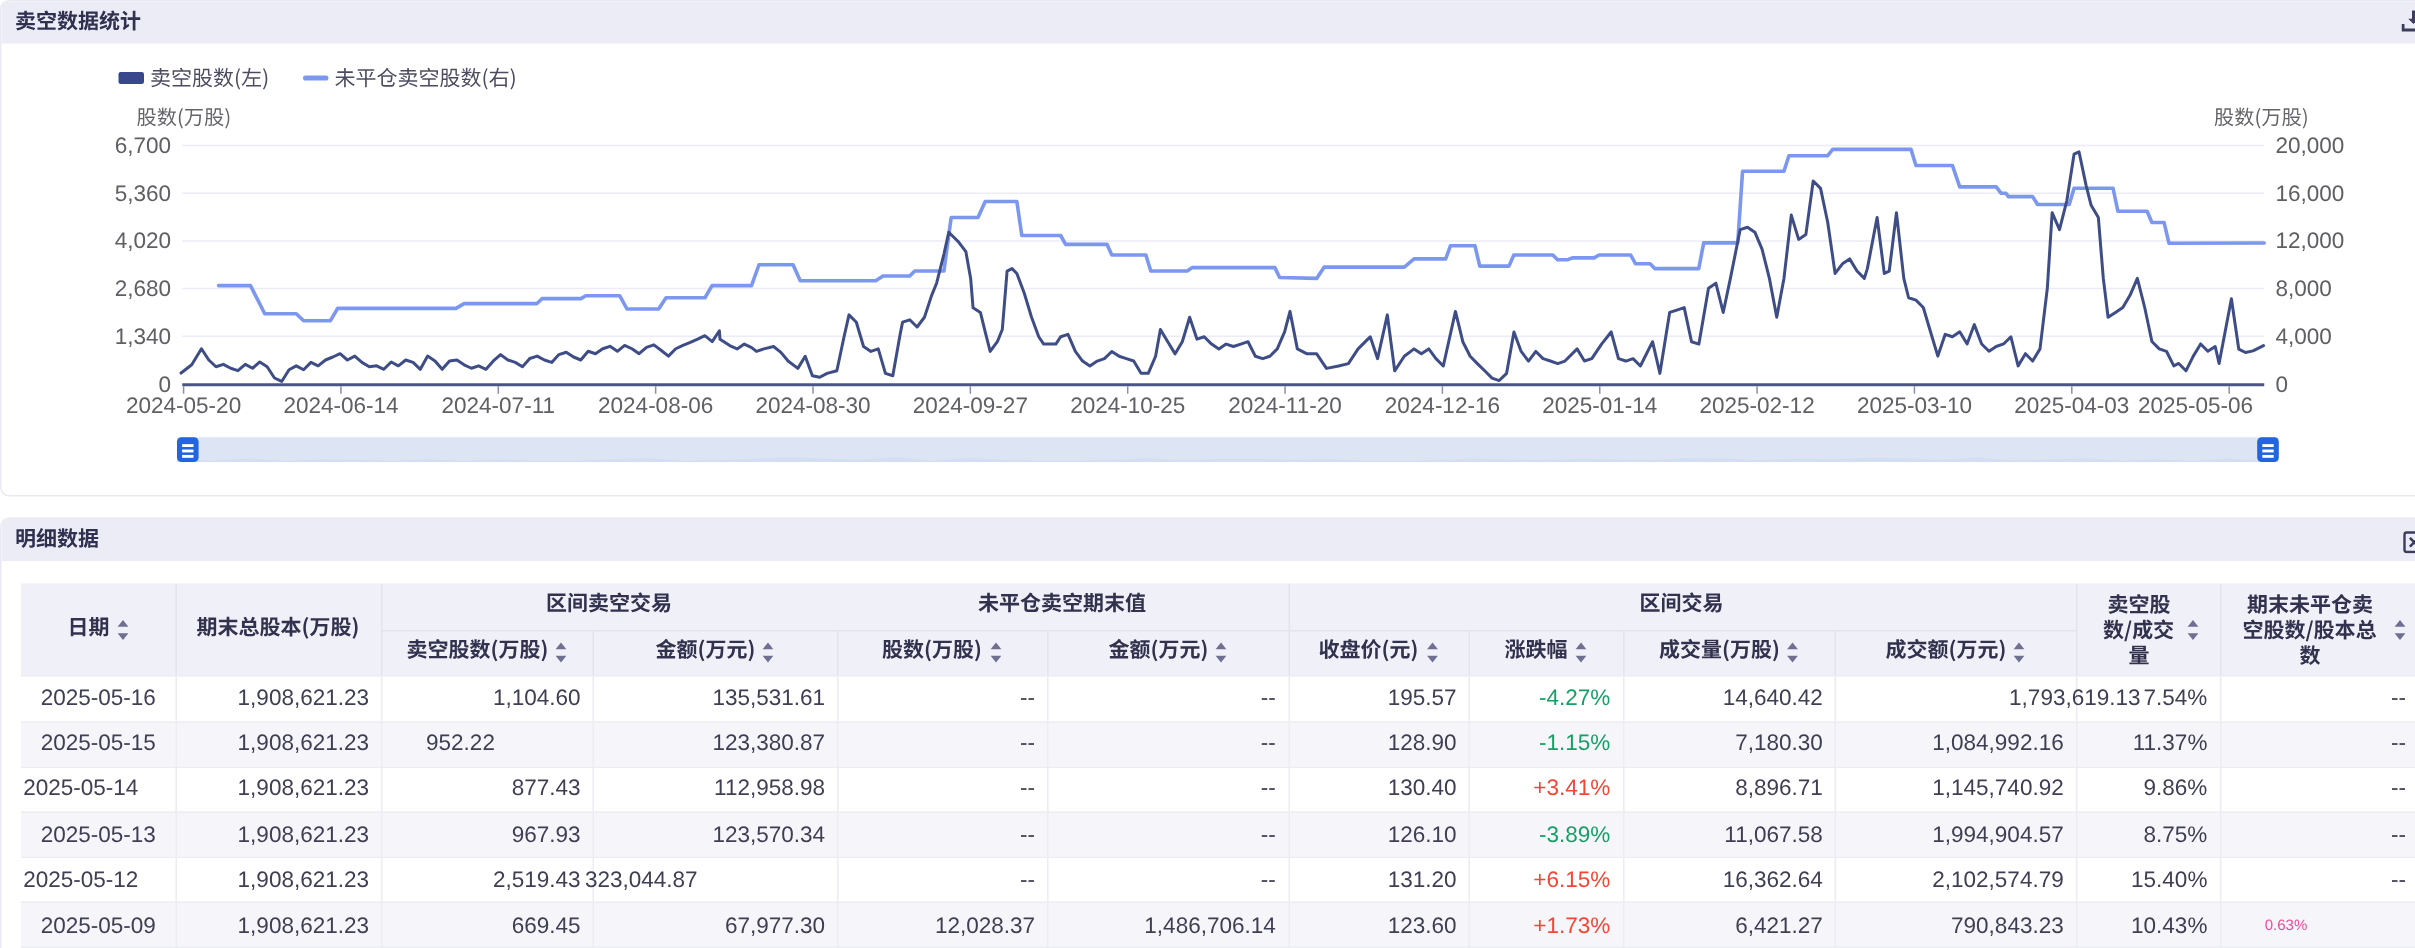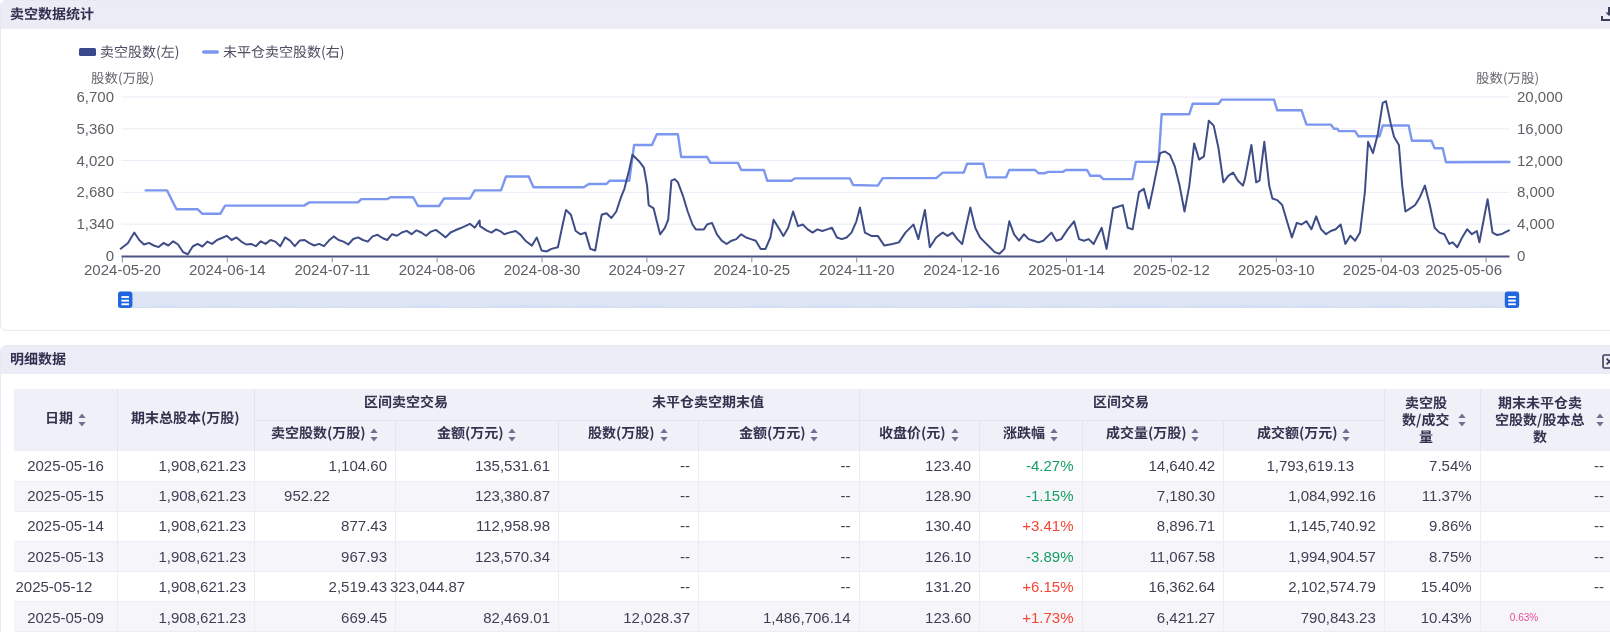--- a/index.html
+++ b/index.html
@@ -225,39 +225,39 @@
     <svg style="position:absolute;left:1595.8px;top:412.6px" width="8" height="14" viewBox="0 0 8 14">
       <path d="M4 0.4 L7.6 4.9 L0.4 4.9 Z" fill="#6f6f92"></path>
       <path d="M4 13.6 L7.6 9.1 L0.4 9.1 Z" fill="#6f6f92"></path>
     </svg>
     <div style="position:absolute;left:15.5px;top:457.9px;width:100px;text-align:center;font-size:15px;color:#3f3f54;line-height:15px">2025-05-16</div>
     <div style="position:absolute;left:86.0px;top:457.9px;width:160px;text-align:right;font-size:15px;color:#3f3f54;line-height:15px">1,908,621.23</div>
     <div style="position:absolute;left:227.0px;top:457.9px;width:160px;text-align:right;font-size:15px;color:#3f3f54;line-height:15px">1,104.60</div>
     <div style="position:absolute;left:390.0px;top:457.9px;width:160px;text-align:right;font-size:15px;color:#3f3f54;line-height:15px">135,531.61</div>
     <div style="position:absolute;left:530.0px;top:457.9px;width:160px;text-align:right;font-size:15px;color:#3f3f54;line-height:15px">--</div>
     <div style="position:absolute;left:690.5px;top:457.9px;width:160px;text-align:right;font-size:15px;color:#3f3f54;line-height:15px">--</div>
-    <div style="position:absolute;left:811.0px;top:457.9px;width:160px;text-align:right;font-size:15px;color:#3f3f54;line-height:15px">123.40</div>
+    <div style="position:absolute;left:811.0px;top:457.9px;width:160px;text-align:right;font-size:15px;color:#3f3f54;line-height:15px">195.57</div>
     <div style="position:absolute;left:913.5px;top:457.9px;width:160px;text-align:right;font-size:15px;color:#17a065;line-height:15px">-4.27%</div>
     <div style="position:absolute;left:1055.2px;top:457.9px;width:160px;text-align:right;font-size:15px;color:#3f3f54;line-height:15px">14,640.42</div>
-    <div style="position:absolute;left:1194px;top:457.9px;width:160px;text-align:right;font-size:15px;color:#3f3f54;line-height:15px">1,793,619.13</div>
+    <div style="position:absolute;left:1267px;top:457.9px;width:160px;text-align:right;font-size:15px;color:#3f3f54;line-height:15px">1,793,619.13</div>
     <div style="position:absolute;left:1311.6px;top:457.9px;width:160px;text-align:right;font-size:15px;color:#3f3f54;line-height:15px">7.54%</div>
     <div style="position:absolute;left:1444.0px;top:457.9px;width:160px;text-align:right;font-size:15px;color:#3f3f54;line-height:15px">--</div>
     <div style="position:absolute;left:15.5px;top:488.1px;width:100px;text-align:center;font-size:15px;color:#3f3f54;line-height:15px">2025-05-15</div>
     <div style="position:absolute;left:86.0px;top:488.1px;width:160px;text-align:right;font-size:15px;color:#3f3f54;line-height:15px">1,908,621.23</div>
     <div style="position:absolute;left:227.0px;top:488.1px;width:160px;text-align:center;font-size:15px;color:#3f3f54;line-height:15px">952.22</div>
     <div style="position:absolute;left:390.0px;top:488.1px;width:160px;text-align:right;font-size:15px;color:#3f3f54;line-height:15px">123,380.87</div>
     <div style="position:absolute;left:530.0px;top:488.1px;width:160px;text-align:right;font-size:15px;color:#3f3f54;line-height:15px">--</div>
     <div style="position:absolute;left:690.5px;top:488.1px;width:160px;text-align:right;font-size:15px;color:#3f3f54;line-height:15px">--</div>
     <div style="position:absolute;left:811.0px;top:488.1px;width:160px;text-align:right;font-size:15px;color:#3f3f54;line-height:15px">128.90</div>
     <div style="position:absolute;left:913.5px;top:488.1px;width:160px;text-align:right;font-size:15px;color:#17a065;line-height:15px">-1.15%</div>
     <div style="position:absolute;left:1055.2px;top:488.1px;width:160px;text-align:right;font-size:15px;color:#3f3f54;line-height:15px">7,180.30</div>
     <div style="position:absolute;left:1215.8px;top:488.1px;width:160px;text-align:right;font-size:15px;color:#3f3f54;line-height:15px">1,084,992.16</div>
     <div style="position:absolute;left:1311.6px;top:488.1px;width:160px;text-align:right;font-size:15px;color:#3f3f54;line-height:15px">11.37%</div>
     <div style="position:absolute;left:1444.0px;top:488.1px;width:160px;text-align:right;font-size:15px;color:#3f3f54;line-height:15px">--</div>
-    <div style="position:absolute;left:15.5px;top:518.4px;width:100px;text-align:center;font-size:15px;color:#3f3f54;line-height:15px">2025-05-14</div>
+    <div style="position:absolute;left:15.5px;top:518.4px;width:100px;font-size:15px;color:#3f3f54;line-height:15px">2025-05-14</div>
     <div style="position:absolute;left:86.0px;top:518.4px;width:160px;text-align:right;font-size:15px;color:#3f3f54;line-height:15px">1,908,621.23</div>
     <div style="position:absolute;left:227.0px;top:518.4px;width:160px;text-align:right;font-size:15px;color:#3f3f54;line-height:15px">877.43</div>
     <div style="position:absolute;left:390.0px;top:518.4px;width:160px;text-align:right;font-size:15px;color:#3f3f54;line-height:15px">112,958.98</div>
     <div style="position:absolute;left:530.0px;top:518.4px;width:160px;text-align:right;font-size:15px;color:#3f3f54;line-height:15px">--</div>
     <div style="position:absolute;left:690.5px;top:518.4px;width:160px;text-align:right;font-size:15px;color:#3f3f54;line-height:15px">--</div>
     <div style="position:absolute;left:811.0px;top:518.4px;width:160px;text-align:right;font-size:15px;color:#3f3f54;line-height:15px">130.40</div>
     <div style="position:absolute;left:913.5px;top:518.4px;width:160px;text-align:right;font-size:15px;color:#f24735;line-height:15px">+3.41%</div>
     <div style="position:absolute;left:1055.2px;top:518.4px;width:160px;text-align:right;font-size:15px;color:#3f3f54;line-height:15px">8,896.71</div>
     <div style="position:absolute;left:1215.8px;top:518.4px;width:160px;text-align:right;font-size:15px;color:#3f3f54;line-height:15px">1,145,740.92</div>
     <div style="position:absolute;left:1311.6px;top:518.4px;width:160px;text-align:right;font-size:15px;color:#3f3f54;line-height:15px">9.86%</div>
@@ -282,21 +282,21 @@
     <div style="position:absolute;left:690.5px;top:578.8px;width:160px;text-align:right;font-size:15px;color:#3f3f54;line-height:15px">--</div>
     <div style="position:absolute;left:811.0px;top:578.8px;width:160px;text-align:right;font-size:15px;color:#3f3f54;line-height:15px">131.20</div>
     <div style="position:absolute;left:913.5px;top:578.8px;width:160px;text-align:right;font-size:15px;color:#f24735;line-height:15px">+6.15%</div>
     <div style="position:absolute;left:1055.2px;top:578.8px;width:160px;text-align:right;font-size:15px;color:#3f3f54;line-height:15px">16,362.64</div>
     <div style="position:absolute;left:1215.8px;top:578.8px;width:160px;text-align:right;font-size:15px;color:#3f3f54;line-height:15px">2,102,574.79</div>
     <div style="position:absolute;left:1311.6px;top:578.8px;width:160px;text-align:right;font-size:15px;color:#3f3f54;line-height:15px">15.40%</div>
     <div style="position:absolute;left:1444.0px;top:578.8px;width:160px;text-align:right;font-size:15px;color:#3f3f54;line-height:15px">--</div>
     <div style="position:absolute;left:15.5px;top:610.2px;width:100px;text-align:center;font-size:15px;color:#3f3f54;line-height:15px">2025-05-09</div>
     <div style="position:absolute;left:86.0px;top:610.2px;width:160px;text-align:right;font-size:15px;color:#3f3f54;line-height:15px">1,908,621.23</div>
     <div style="position:absolute;left:227.0px;top:610.2px;width:160px;text-align:right;font-size:15px;color:#3f3f54;line-height:15px">669.45</div>
-    <div style="position:absolute;left:390.0px;top:610.2px;width:160px;text-align:right;font-size:15px;color:#3f3f54;line-height:15px">82,469.01</div>
+    <div style="position:absolute;left:390.0px;top:610.2px;width:160px;text-align:right;font-size:15px;color:#3f3f54;line-height:15px">67,977.30</div>
     <div style="position:absolute;left:530.0px;top:610.2px;width:160px;text-align:right;font-size:15px;color:#3f3f54;line-height:15px">12,028.37</div>
     <div style="position:absolute;left:690.5px;top:610.2px;width:160px;text-align:right;font-size:15px;color:#3f3f54;line-height:15px">1,486,706.14</div>
     <div style="position:absolute;left:811.0px;top:610.2px;width:160px;text-align:right;font-size:15px;color:#3f3f54;line-height:15px">123.60</div>
     <div style="position:absolute;left:913.5px;top:610.2px;width:160px;text-align:right;font-size:15px;color:#f24735;line-height:15px">+1.73%</div>
     <div style="position:absolute;left:1055.2px;top:610.2px;width:160px;text-align:right;font-size:15px;color:#3f3f54;line-height:15px">6,421.27</div>
     <div style="position:absolute;left:1215.8px;top:610.2px;width:160px;text-align:right;font-size:15px;color:#3f3f54;line-height:15px">790,843.23</div>
     <div style="position:absolute;left:1311.6px;top:610.2px;width:160px;text-align:right;font-size:15px;color:#3f3f54;line-height:15px">10.43%</div>
     <div style="position:absolute;left:1444.0px;top:610.2px;width:160px;text-align:center;font-size:10px;color:#ec4899;line-height:15px">0.63%</div>
   </div>
 </body></html>

